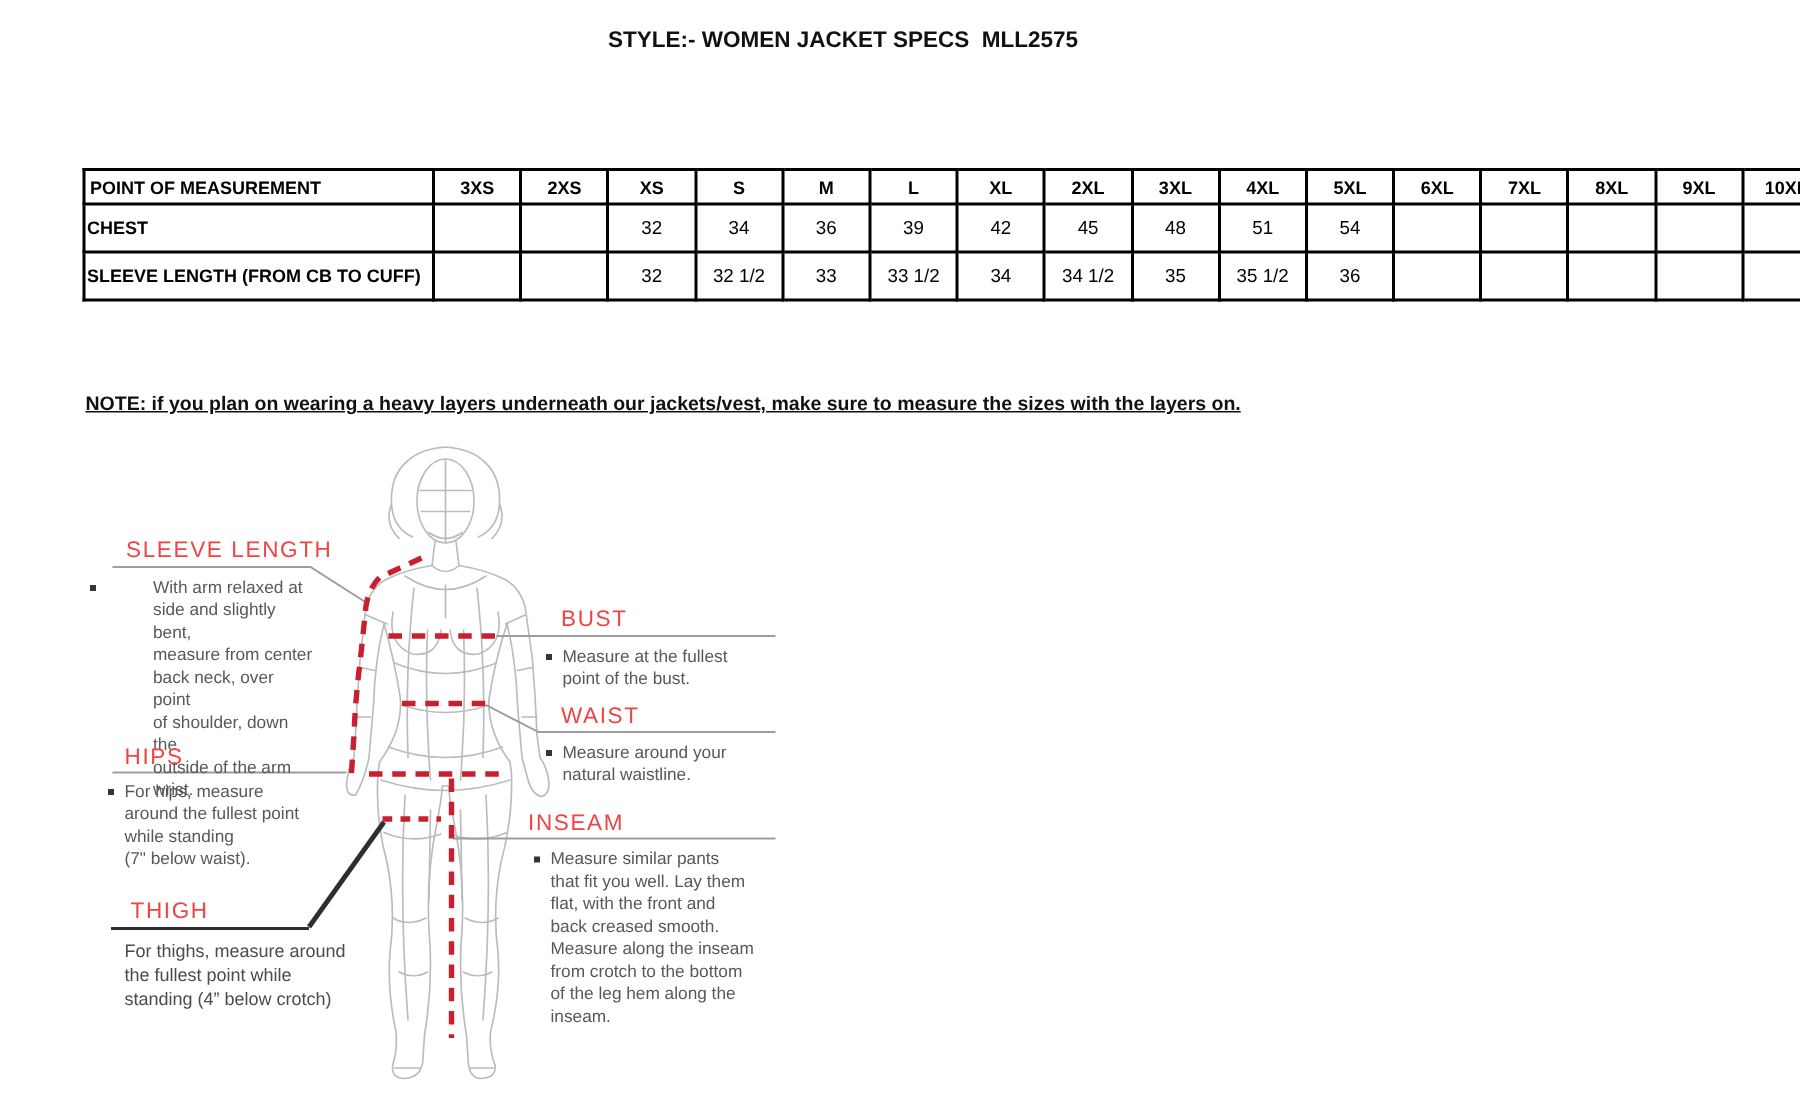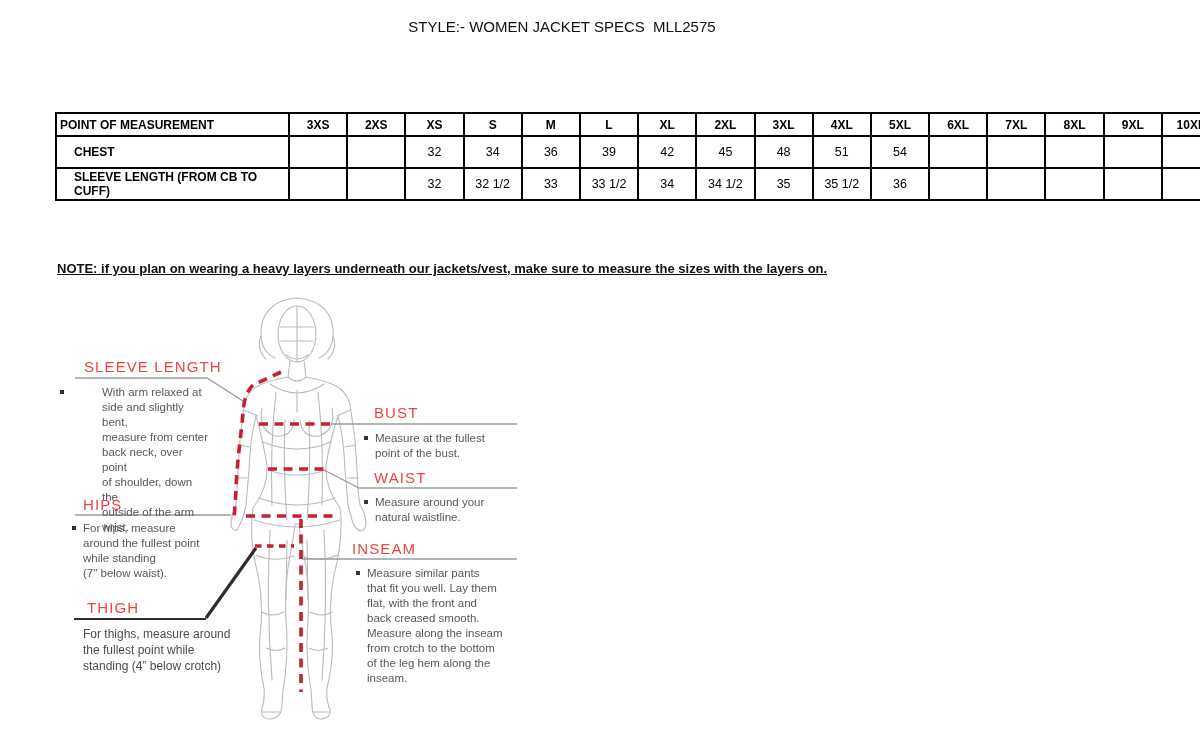--- a/index.html
+++ b/index.html
@@ -9,21 +9,21 @@
     font-family:"Liberation Sans", sans-serif;
     position:relative;
     overflow:hidden;
     color:#000;
   }
   
   .page-title{
     position:absolute;top:18px;left:0;width:1088px;
     text-align:center;
     padding-left:36px;box-sizing:border-box;
-    font-size:15px;font-weight:normal;
+    font-size:15px;font-weight:bold;
     white-space:pre;
     color:#111;
   }
   
   table.spec{
     position:absolute;left:55px;top:112px;
     width:1166px;
     border-collapse:collapse;
     table-layout:fixed;
   }
@@ -31,21 +31,21 @@
     border:2px solid #000;
     font-size:12px;
     text-align:center;
     vertical-align:middle;
     padding:0;
     overflow:hidden;
   }
   table.spec th{font-weight:bold;height:21px;}
   table.spec td{height:30px;font-size:12.5px;font-weight:normal;}
   table.spec .rowlabel{
-    text-align:left;font-weight:bold;font-size:12px;padding-left:17px;
+    text-align:left;font-weight:bold;font-size:12px;padding-left:1px;
   }
   table.spec th.pom{text-align:left;padding-left:3px;font-size:12px;}
   col.c-label{width:233px;}
   
   .note{
     position:absolute;left:57px;top:261px;
     font-size:13px;font-weight:bold;color:#111;text-decoration:underline;
   }
   
   .diagram-svg{position:absolute;left:0;top:0;}

